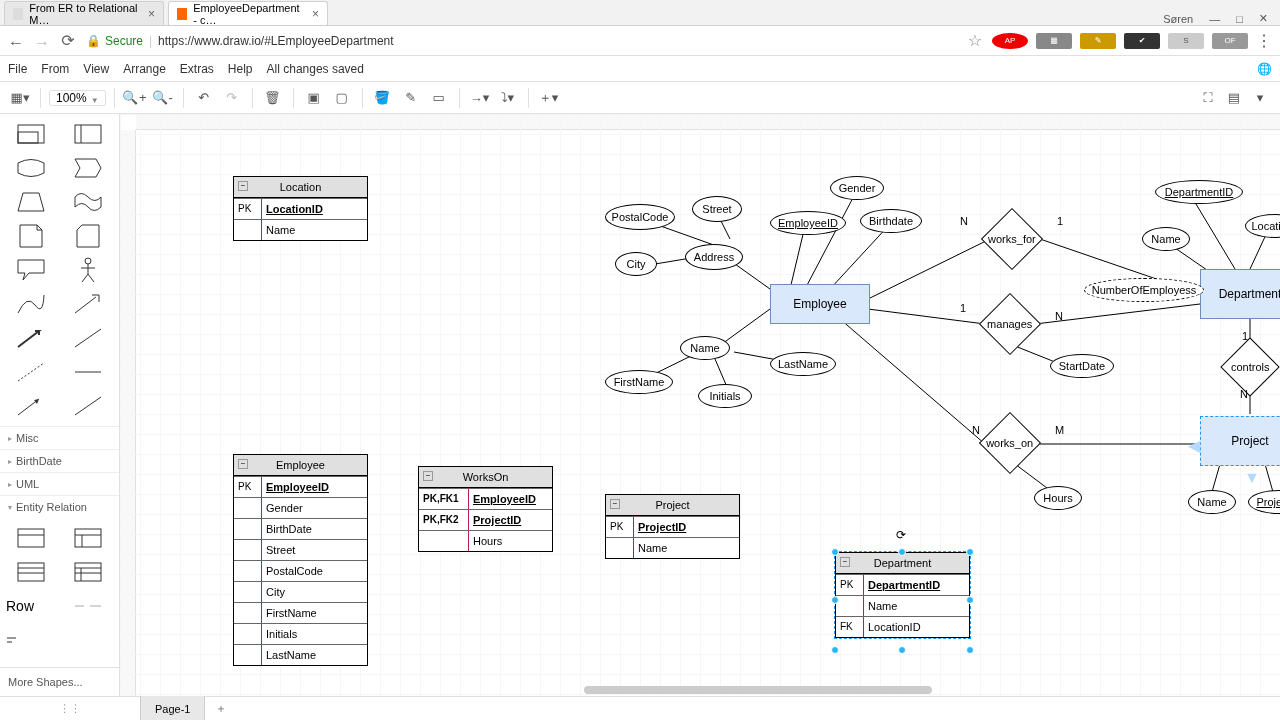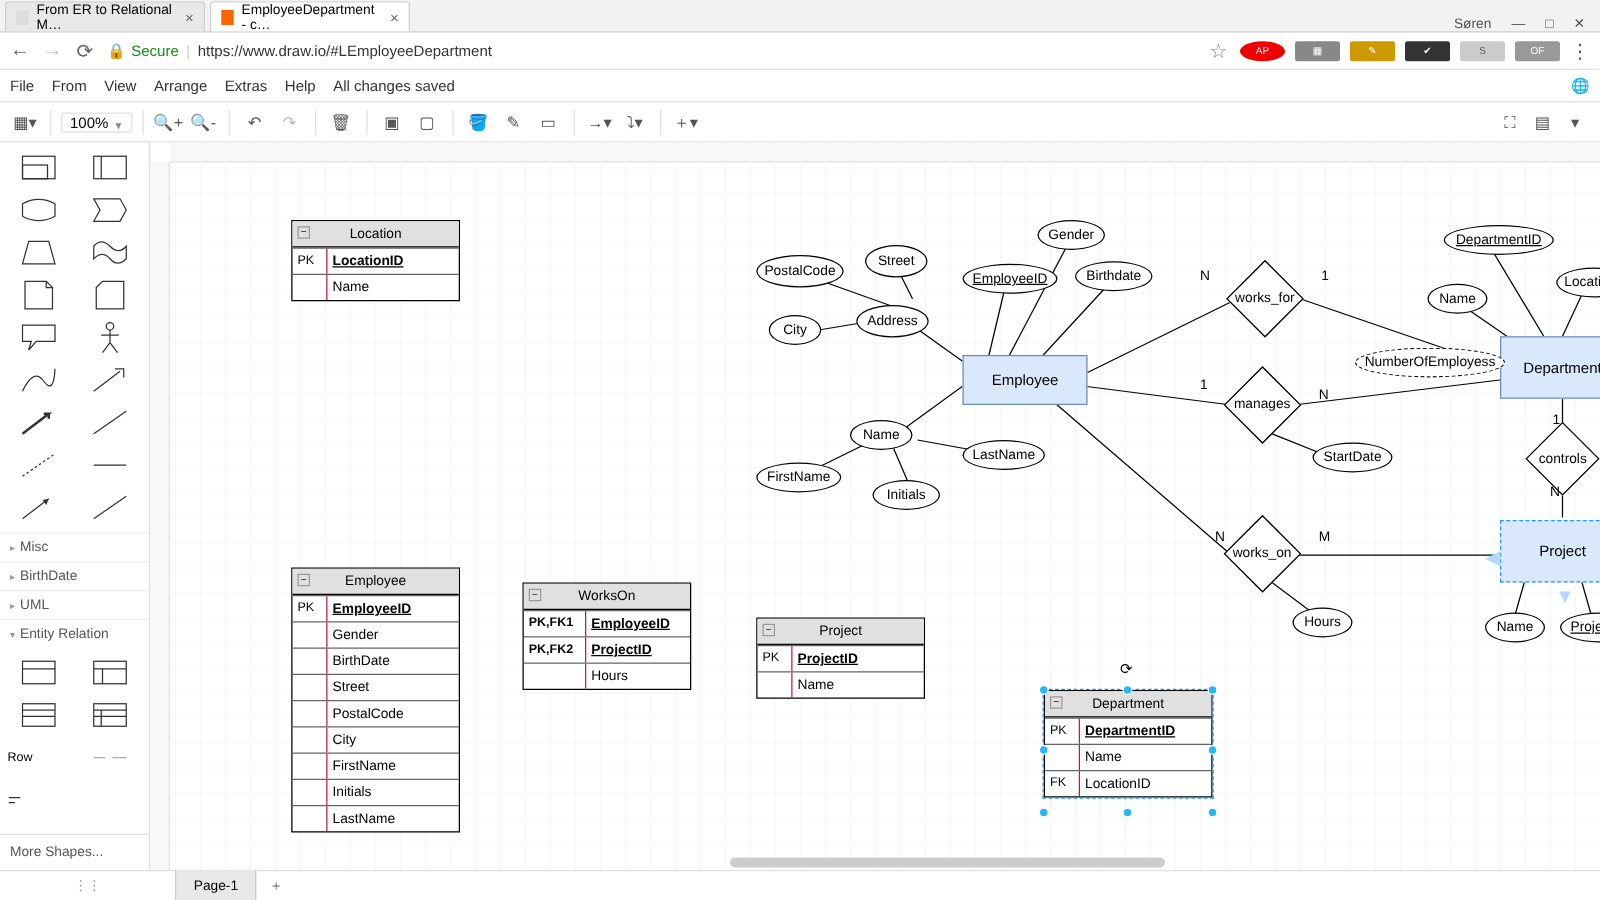--- a/index.html
+++ b/index.html
@@ -312,21 +312,21 @@
           </svg>
         </div>
       <div class="shape-cell">
           <svg width="28" height="20">
             <rect x="1" y="1" width="26" height="18" fill="none" stroke="#333"></rect>
             <line x1="1" y1="6" x2="27" y2="6" stroke="#333"></line>
             <line x1="1" y1="11" x2="27" y2="11" stroke="#333"></line>
             <line x1="7" y1="6" x2="7" y2="19" stroke="#333"></line>
           </svg>
         </div>
-      <div class="shape-cell" style="font-size:10px;justify-content:flex-start;">
+      <div class="shape-cell" style="font-size:14px;justify-content:flex-start;">
           <span>Row</span>
         </div>
       <div class="shape-cell">
           <svg width="28" height="8">
             <line x1="1" y1="4" x2="10" y2="4" stroke="#aaa"></line>
             <line x1="16" y1="4" x2="27" y2="4" stroke="#aaa"></line>
           </svg>
         </div>
     </div>
     <div style="padding:6px"><svg width="28" height="12">

